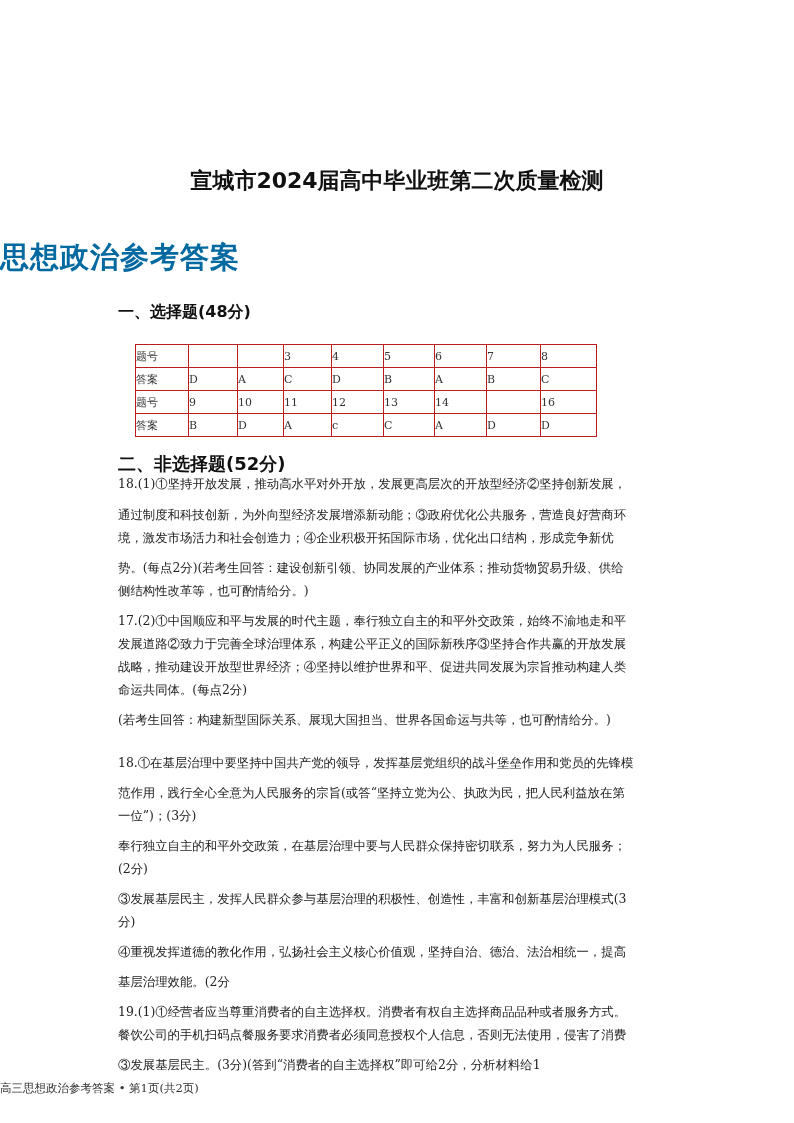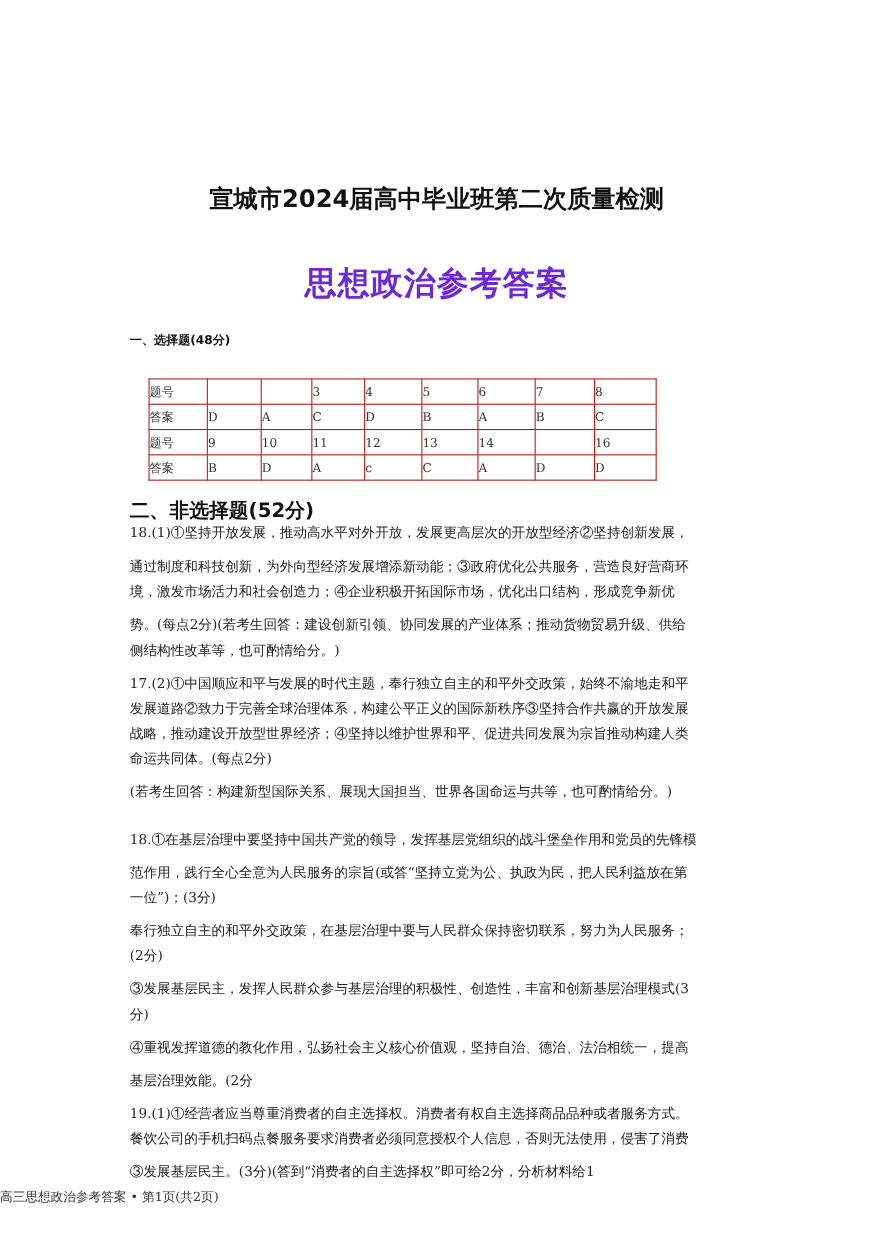--- a/index.html
+++ b/index.html
@@ -1,23 +1,23 @@
 <!DOCTYPE html>
 <html><head>
 <meta charset="utf-8">
 <style>
   html, body { margin: 0; padding: 0; background: #ffffff; }
   body { width: 794px; height: 1123px; position: relative; overflow: hidden;
          font-family: "DejaVu Serif", "Liberation Serif", serif; color: #1a1a1a; }
   .title1 { position: absolute; left: 0; width: 794px; top: 166px; text-align: center;
             font-family: "DejaVu Sans", "Liberation Sans", sans-serif; font-weight: bold; font-size: 22px; letter-spacing: 0px; color:#111; }
-  .title2 { position: absolute; left: 0; width: 794px; top: 238px; text-align: center;
-            font-family: "DejaVu Sans", "Liberation Sans", sans-serif; font-weight: bold; font-size: 29px; letter-spacing: 1px; color:#6d28d9; }
+  .title2 { position: absolute; left: 0; width: 794px; top: 238px; text-align: left;
+            font-family: "DejaVu Sans", "Liberation Sans", sans-serif; font-weight: bold; font-size: 29px; letter-spacing: 1px; color:#0369a1; }
   .sec1 { position: absolute; left: 118px; top: 302px; font-family: "DejaVu Sans", "Liberation Sans", sans-serif;
-          font-weight: bold; font-size: 11px; color:#111; }
+          font-weight: bold; font-size: 16px; color:#111; }
   table.ans { position: absolute; left: 135px; top: 344px; border-collapse: collapse; font-size: 11px; color:#333; }
   table.ans td { border: 1px solid #b91c1c; height: 22px; padding: 0; vertical-align: middle; }
   .c0 { width: 52px; } .c1 { width: 48px; } .c2 { width: 45px; } .c3 { width: 47px; } .c4 { width: 51px; }
   .c5 { width: 50px; } .c6 { width: 51px; } .c7 { width: 53px; } .c8 { width: 55px; }
   table.ans td.lbl { color:#333; font-size: 11px; }
   .sec2 { position: absolute; left: 118px; top: 452px; font-family: "DejaVu Sans", "Liberation Sans", sans-serif;
           font-weight: bold; font-size: 18px; color:#111; }
   .line { position: absolute; left: 118px; font-size: 12.4px; color:#222; white-space: nowrap; }
   .footer { position: absolute; left: 0; width: 794px; top: 1081px; text-align: left; font-size: 11.5px; color:#333; }
 </style>

